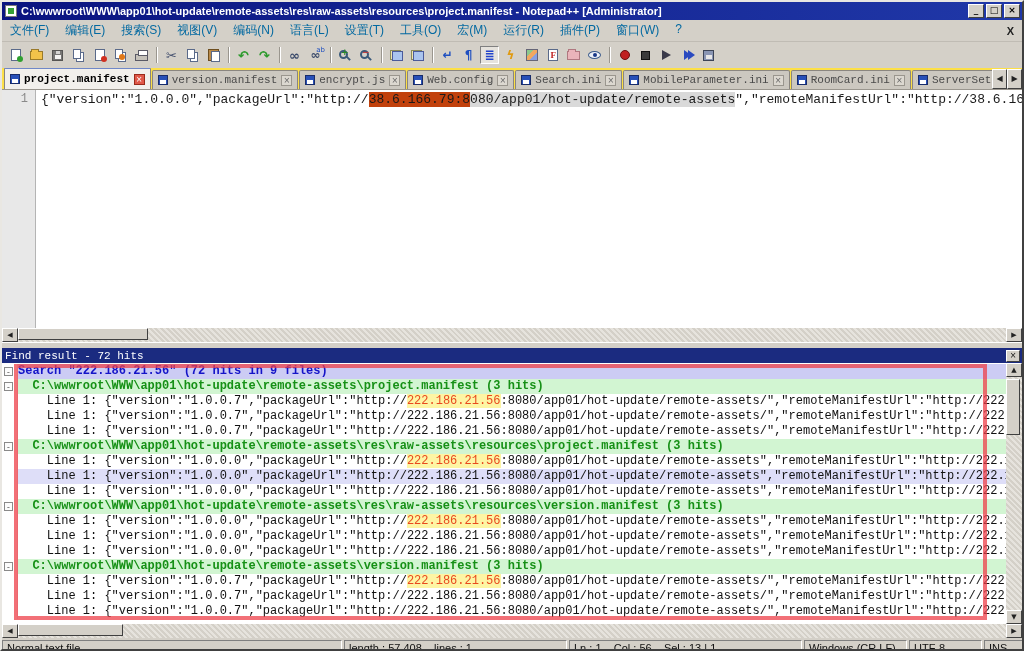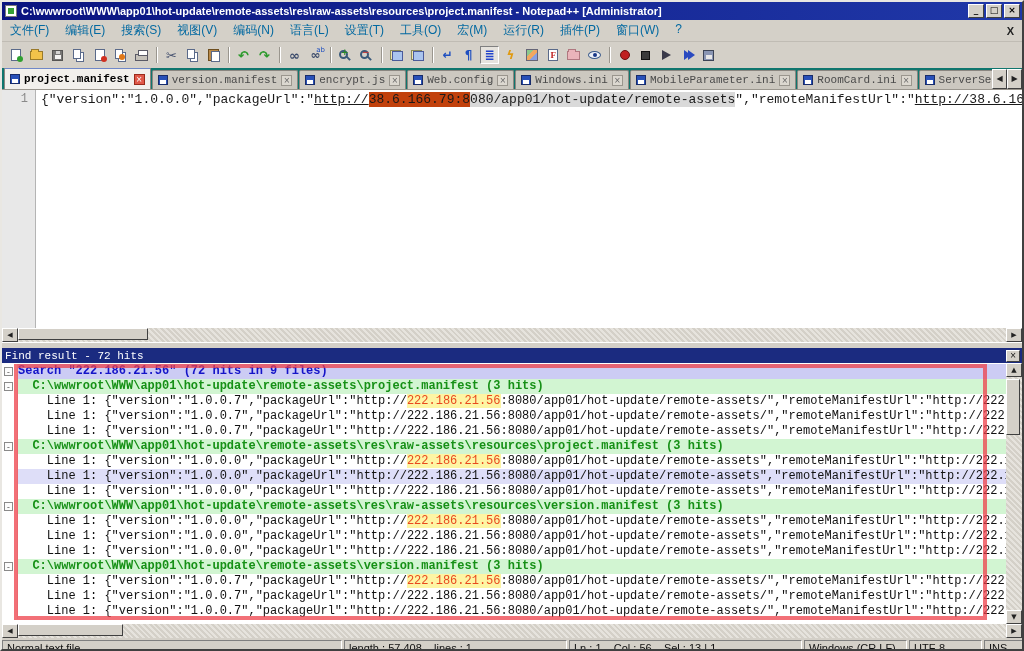--- a/index.html
+++ b/index.html
@@ -65,35 +65,35 @@
   .ic-eye{ width:13px; height:8px; border:1px solid #3a5a8a; border-radius:50%; position:relative; background:#eef2f8;}
   .ic-eye::after{ content:""; position:absolute; left:4px; top:1px; width:4px; height:4px; border-radius:50%; background:#1a3a8a;}
   .ic-rec{ width:10px; height:10px; border-radius:50%; background:#c02020; border:1px solid #6a1010;}
   .ic-stop{ width:9px; height:9px; background:#3a3a3a; border:1px solid #111;}
   .ic-play{ width:0; height:0; border-left:9px solid #3a3a4a; border-top:5px solid transparent; border-bottom:5px solid transparent;}
   .ic-ffwd{ width:0; height:0; border-left:7px solid #2a4ac0; border-top:5px solid transparent; border-bottom:5px solid transparent;}
   .ic-ffwd::after{ content:""; position:absolute; left:10px; top:4px; width:0; height:0; border-left:7px solid #2a4ac0; border-top:5px solid transparent; border-bottom:5px solid transparent;}
   .ic-savem{ width:11px; height:11px; background:#8a96b4; border:1px solid #3c4456; position:relative;}
   .ic-savem::after{ content:""; position:absolute; left:2px; bottom:1px; width:6px; height:4px; background:#e8e8e8;}
   
-  .tabbar{ flex:0 0 22px; display:flex; align-items:flex-end; background:#0f766e; border-bottom:1px solid #9a968e; overflow:hidden; padding-left:2px;}
+  .tabbar{ flex:0 0 22px; display:flex; align-items:flex-end; background:#fde047; border-bottom:1px solid #9a968e; overflow:hidden; padding-left:2px;}
   #tabs{ display:flex; align-items:flex-end; flex:1; overflow:hidden; height:22px;}
   .tab{ display:inline-flex; align-items:center; height:19px; padding:0 5px; margin-right:1px; background:#ccc8c0; border:1px solid #8a8680; border-bottom:none; border-radius:2px 2px 0 0; font:11px "Liberation Mono",monospace; color:#4a4a4a; white-space:nowrap; flex:0 0 auto;}
   .tab.active{ height:22px; background:#f2f0ec; color:#000; font-weight:bold; border-top:2px solid #7088c8;}
   .floppy{ width:10px; height:10px; background:#2850b8; border:1px solid #182c6a; margin-right:4px; position:relative; flex:0 0 auto;}
   .floppy::after{ content:""; position:absolute; left:1px; bottom:0; width:6px; height:4px; background:#fff;}
   .tab-close{ width:11px; height:11px; margin-left:4px; border:1px solid #9a968e; background:#dcd8d0; font:8px/10px "DejaVu Sans",sans-serif; text-align:center; color:#666; flex:0 0 auto;}
   .tab.active .tab-close{ background:#e05848; border-color:#9a2a1a; color:#fff;}
   .tab-scroll{ display:flex; flex:0 0 auto; margin-left:auto;}
   .tsbtn{ width:15px; height:20px; background:#d4d0c8; border:1px solid; border-color:#fff #404040 #404040 #fff; font:8px/18px "DejaVu Sans",sans-serif; text-align:center; color:#222;}
   
   .editor{ flex:0 0 238px; display:flex; background:#fff; overflow:hidden;}
   .gutter{ flex:0 0 34px; background:#e8e8e8; border-right:1px solid #b4b4b4; text-align:right; padding:2px 7px 0 0; font:12px "Liberation Mono",monospace; color:#8a8a8a;}
   .code{ flex:1; padding:2px 0 0 5px; font:13px "Liberation Mono",monospace; color:#1a1a1a; white-space:pre; overflow:hidden;}
-  .seg-url{ text-decoration:underline;}
+  .seg-url{ }
   .seg-url-sel{ background:#c2410c;}
   .seg-url-sel2{ background:#d9d9d9;}
   
   .hscroll{ flex:0 0 14px; display:flex; background:#d8d5ce; overflow:hidden;}
   .sbtn{ flex:0 0 16px; height:14px; background:#d4d0c8; border:1px solid; border-color:#fff #404040 #404040 #fff; font:7px/12px "DejaVu Sans",sans-serif; text-align:center; color:#222;}
   .strack{ flex:1; background:repeating-linear-gradient(45deg,#e6e3dd 0 2px,#d4d0c8 2px 4px); position:relative;}
   .sthumb{ position:absolute; top:0; height:12px; background:#d4d0c8; border:1px solid; border-color:#fff #404040 #404040 #fff;}
   .vscroll{ position:absolute; right:0; top:0; bottom:0; width:16px; display:flex; flex-direction:column; background:#d8d5ce;}
   .vbtn{ flex:0 0 14px; background:#d4d0c8; border:1px solid; border-color:#fff #404040 #404040 #fff; font:7px/12px "DejaVu Sans",sans-serif; text-align:center; color:#222;}
   .vtrack{ flex:1; background:repeating-linear-gradient(45deg,#e6e3dd 0 2px,#d4d0c8 2px 4px); position:relative;}
@@ -253,21 +253,21 @@
           <span class="tab-label">encrypt.js</span>
           <span class="tab-close">×</span>
         </div>
         <div class="tab">
           <span class="floppy"></span>
           <span class="tab-label">Web.config</span>
           <span class="tab-close">×</span>
         </div>
         <div class="tab">
           <span class="floppy"></span>
-          <span class="tab-label">Windows.ini</span>
+          <span class="tab-label">Search.ini</span>
           <span class="tab-close">×</span>
         </div>
         <div class="tab">
           <span class="floppy"></span>
           <span class="tab-label">MobileParameter.ini</span>
           <span class="tab-close">×</span>
         </div>
         <div class="tab">
           <span class="floppy"></span>
           <span class="tab-label">RoomCard.ini</span>

